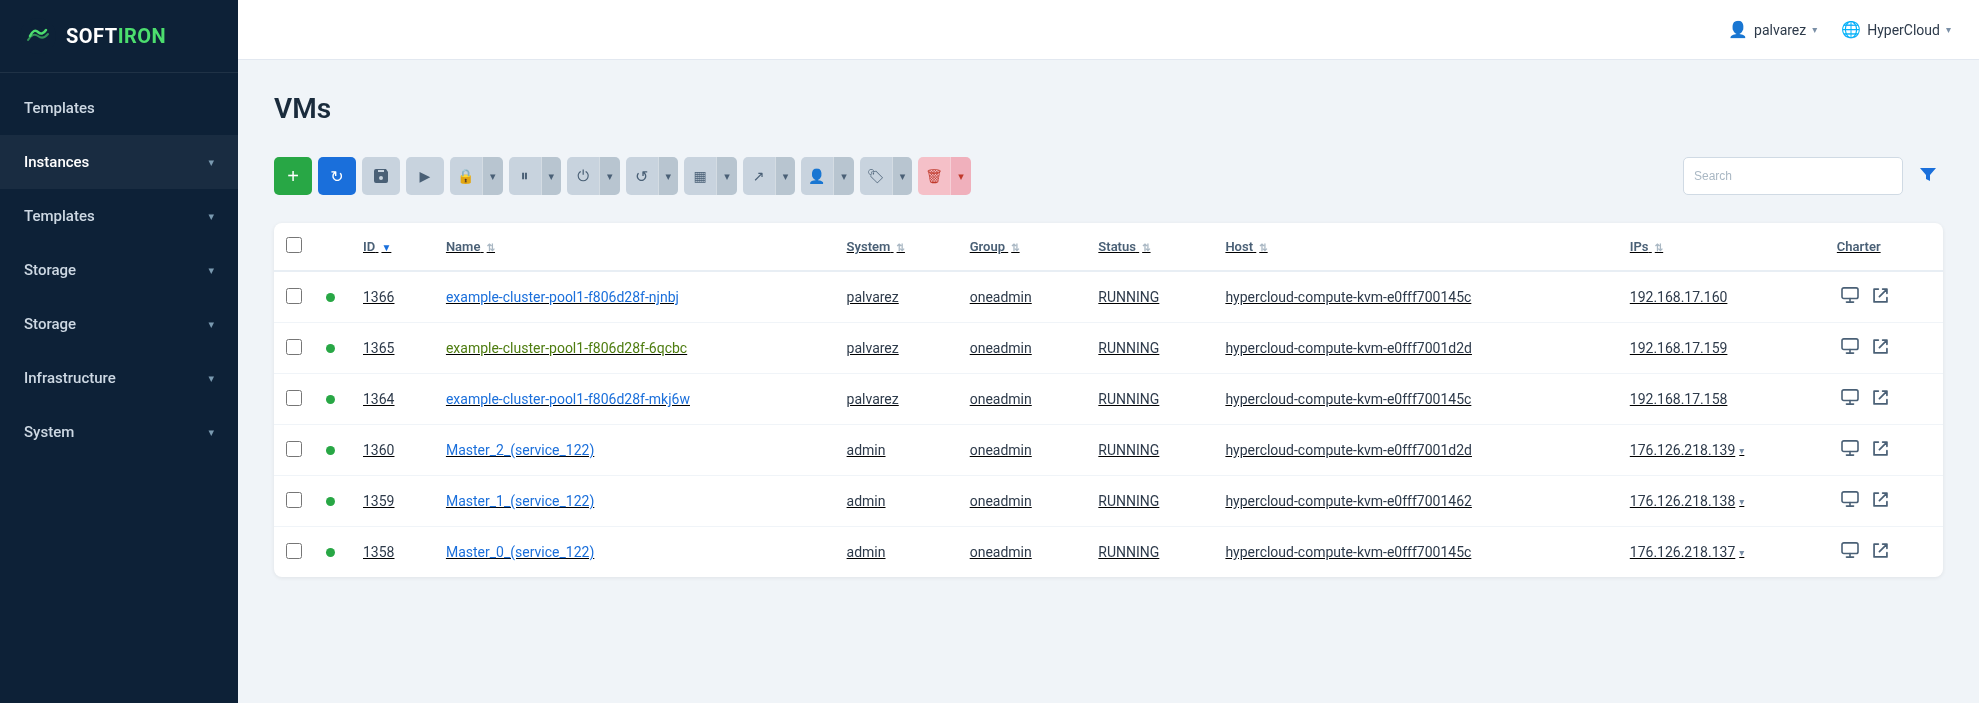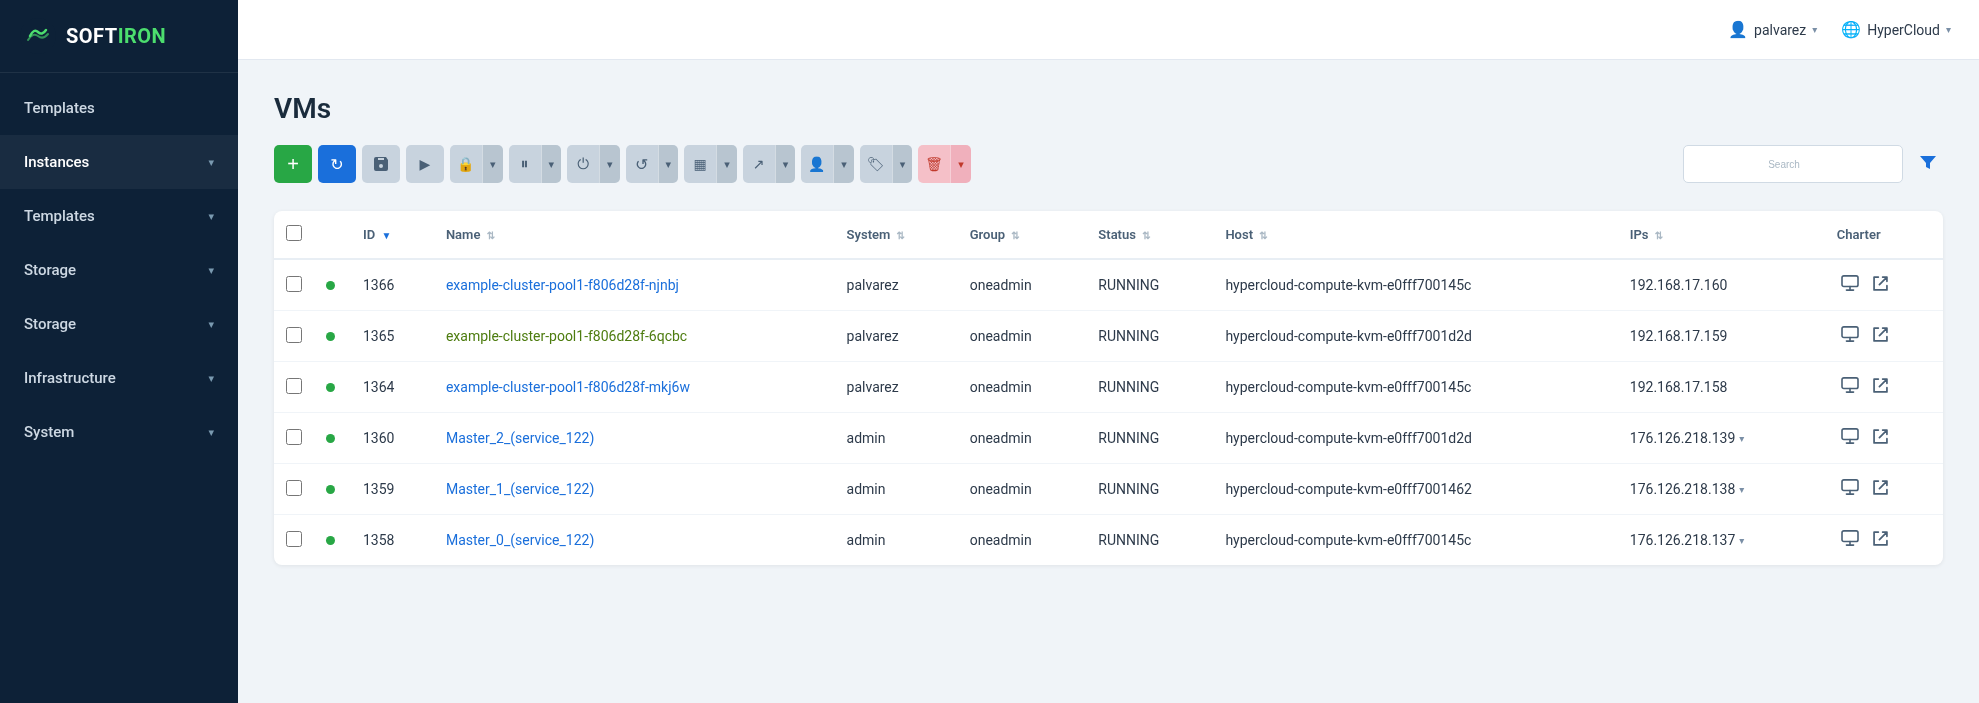--- a/index.html
+++ b/index.html
@@ -89,21 +89,21 @@
     .content {
       flex: 1;
       overflow-y: auto;
       padding: 32px 36px;
       background: #f0f4f8;
     }
     .page-title {
       font-size: 28px;
       font-weight: 600;
       color: #1a2b3c;
-      margin-bottom: 20px;
+      margin-bottom: 32px;
     }
 
     
     .toolbar {
       display: flex;
       align-items: center;
       gap: 6px;
       margin-bottom: 28px;
       flex-wrap: wrap;
     }
@@ -188,43 +188,43 @@
       background: #fff;
       border: 1px solid #d0dae4;
       border-radius: 5px;
       padding: 0 10px;
       height: 38px;
       min-width: 220px;
     }
     .search-wrap input {
       border: none;
       outline: none;
-      font-size: 10px;
+      font-size: 12px;
       color: #2d3a4a;
       background: transparent;
       width: 180px;
-      text-align: center;
     }
     .search-wrap input::placeholder { color: #aab8c4; }
     .filter-btn {
       background: transparent;
       border: none;
       cursor: pointer;
       color: #1a6fdb;
       font-size: 16px;
       padding: 4px 6px;
       margin-left: 4px;
     }
 
     
     .table-wrap {
       background: #fff;
       border-radius: 8px;
       overflow: hidden;
       box-shadow: 0 1px 4px rgba(0,0,0,0.07);
+      text-decoration: underline;
     }
     table {
       width: 100%;
       border-collapse: collapse;
       font-size: 14px;
     }
     thead tr {
       border-bottom: 2px solid #e8eef4;
     }
     thead th {

